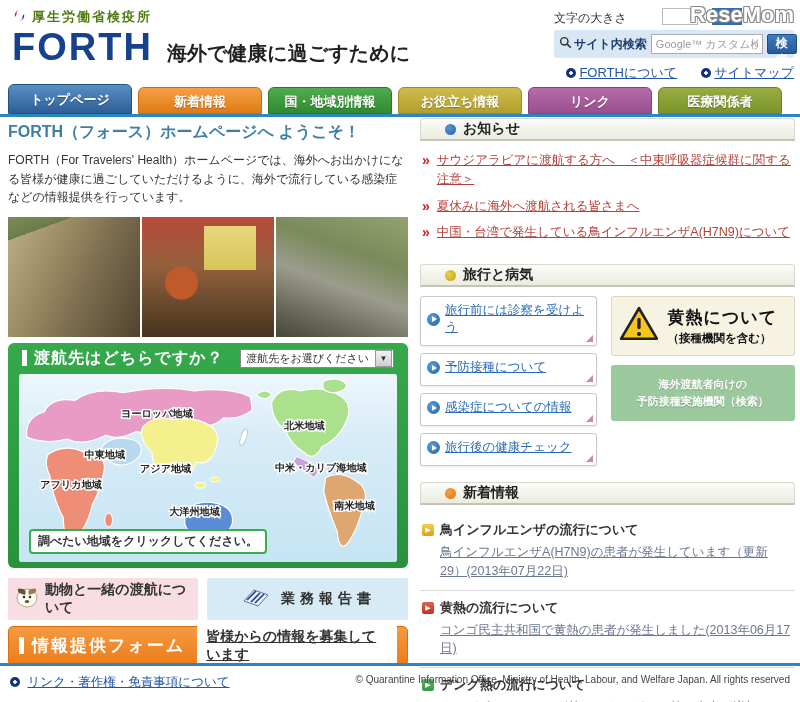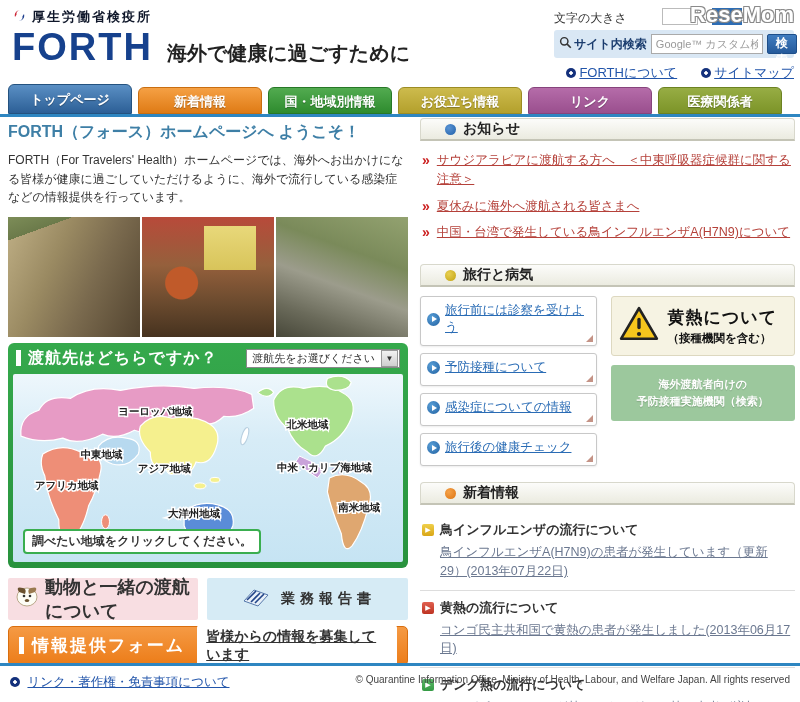--- a/index.html
+++ b/index.html
@@ -6,21 +6,21 @@
   html,body { background:#fff; }
   body {
     width:800px; height:702px; position:relative; overflow:hidden;
     font-family:"Liberation Sans","DejaVu Sans",sans-serif; color:#333;
   }
   a { text-decoration:underline; cursor:pointer; }
 
   
   .header { position:absolute; left:0; top:0; width:800px; height:84px; background:#fff; }
   .logo-area { position:absolute; left:12px; top:8px; }
-  .org-line { display:flex; align-items:flex-start; gap:5px; font-size:13px; font-weight:bold; color:#0f172a; letter-spacing:2px; }
+  .org-line { display:flex; align-items:flex-start; gap:5px; font-size:13px; font-weight:bold; color:#4d7c0f; letter-spacing:2px; }
   .forth-row { display:flex; align-items:baseline; gap:14px; margin-top:2px; }
   .forth-logo { font-size:38px; font-weight:bold; color:#16418d; letter-spacing:2px; line-height:1; }
   .tagline { font-size:20px; color:#222; font-weight:bold; }
 
   .header-right { position:absolute; right:6px; top:2px; width:240px; }
   .textsize-row { position:relative; height:26px; text-align:right; }
   .textsize-label { position:absolute; left:0; top:8px; font-size:12px; color:#333; }
   .wm-box1 { position:absolute; right:96px; top:6px; width:36px; height:17px; background:#fff; border:1px solid #bbb; }
   .wm-box2 { position:absolute; right:52px; top:6px; width:30px; height:17px; background:#2e6db4; }
   .watermark { position:absolute; right:0; top:0; font-size:22px; font-weight:bold; color:#fff; letter-spacing:0;
@@ -55,34 +55,34 @@
   .welcome-body { font-size:12px; line-height:1.55; color:#333; }
   .photos { display:flex; gap:2px; margin-top:10px; height:120px; }
   .photo { flex:1; }
   .photo1 { background:linear-gradient(160deg,#7d8d58 0%,#6b7a4a 14%,rgba(0,0,0,0) 14%),
             linear-gradient(115deg,#c0b086 0%,#9a8a62 35%,#7a6a4e 62%,#52432f 100%); }
   .photo2 { background:linear-gradient(#e8d87a,#d8c45a) no-repeat 78% 12%/52px 44px,
             radial-gradient(circle at 30% 55%, #c05a2a 0 14%, rgba(0,0,0,0) 15%),
             linear-gradient(180deg,#b84a3a 0%,#95603c 40%,#6a4a2e 72%,#46321f 100%); }
   .photo3 { background:linear-gradient(200deg,#93a270 0%,#7a8a5a 32%,#9c9c8c 56%,#6a6a5a 80%,#474739 100%); }
 
-  .map-panel { margin-top:6px; background:linear-gradient(#35a94c,#28923d); border-radius:6px; padding:0 5px 6px; }
+  .map-panel { margin-top:6px; background:linear-gradient(#35a94c,#28923d); border-radius:6px; padding:0 11px 6px; }
   .map-header { height:31px; display:flex; align-items:center; justify-content:space-between; padding:0 3px; }
   .map-title { color:#fff; font-size:16px; font-weight:bold; display:flex; align-items:center; letter-spacing:1px; }
   .vbar { display:inline-block; width:5px; height:16px; background:#fff; margin-right:7px; }
   .vbar-o { display:inline-block; width:5px; height:17px; background:#fff; margin-right:8px; }
   .map-select { background:#fff; border:1px solid #888; height:19px; display:flex; align-items:center; font-size:11px; color:#333; cursor:pointer; }
   .map-select-label { padding:0 5px; white-space:nowrap; }
   .map-select-arrow { width:17px; height:17px; margin:0 1px; background:linear-gradient(#f2f2f2,#cfcfcf); border:1px solid #999; font-size:8px; color:#333; display:flex; align-items:center; justify-content:center; }
   .map-body { position:relative; height:188px; background:linear-gradient(180deg,#eef7fc 0%,#d7ecf7 35%,#c6e4f3 100%); border-radius:2px; overflow:hidden; }
   .map-note { position:absolute; left:10px; bottom:8px; background:#fff; border:2px solid #3aae4f; border-radius:4px; font-size:12px; font-weight:bold; color:#333; padding:2px 7px; }
   .map-label { font-size:10.5px; font-weight:bold; fill:#222; stroke:#fff; stroke-width:3px; paint-order:stroke; text-anchor:middle; }
 
   .banners-row { display:flex; gap:9px; margin-top:10px; height:42px; }
-  .animals-banner { width:190px; background:#f8dee2; border-radius:2px; display:flex; align-items:center; gap:6px; padding:0 7px; font-size:18px; font-weight:bold; color:#333; cursor:pointer; }
+  .animals-banner { width:190px; background:#f8dee2; border-radius:2px; display:flex; align-items:center; gap:6px; padding:0 7px; font-size:14px; font-weight:bold; color:#333; cursor:pointer; }
   .report-banner { flex:1; background:#d6ebf5; border-radius:2px; display:flex; align-items:center; justify-content:center; gap:10px; font-size:14px; font-weight:bold; color:#333; letter-spacing:5px; cursor:pointer; }
   .form-banner { margin-top:6px; height:40px; background:linear-gradient(#f59a44,#ec7c18); border:1px solid #d96e0e; border-radius:5px; display:flex; align-items:center; gap:12px; padding:0 10px; }
   .form-title { color:#fff; font-size:17px; font-weight:bold; letter-spacing:2px; display:flex; align-items:center; white-space:nowrap; }
   .form-link-box { background:#fff; border-radius:3px; padding:3px 9px; font-size:14px; font-weight:bold; }
   .form-link-box a { color:#333; }
 
   
   .section-header { height:23px; background:linear-gradient(#fcfcfa,#ebebe0); border:1px solid #d8d8cc; border-bottom:2px solid #c4c4b6; border-radius:4px 4px 0 0; display:flex; align-items:center; gap:7px; padding:0 24px; font-size:14px; font-weight:bold; color:#222; }
   .sec-bullet { width:11px; height:11px; border-radius:50%; }
   .bullet-blue { background:radial-gradient(circle at 35% 35%, #5a94d4, #1f5fa8); }

